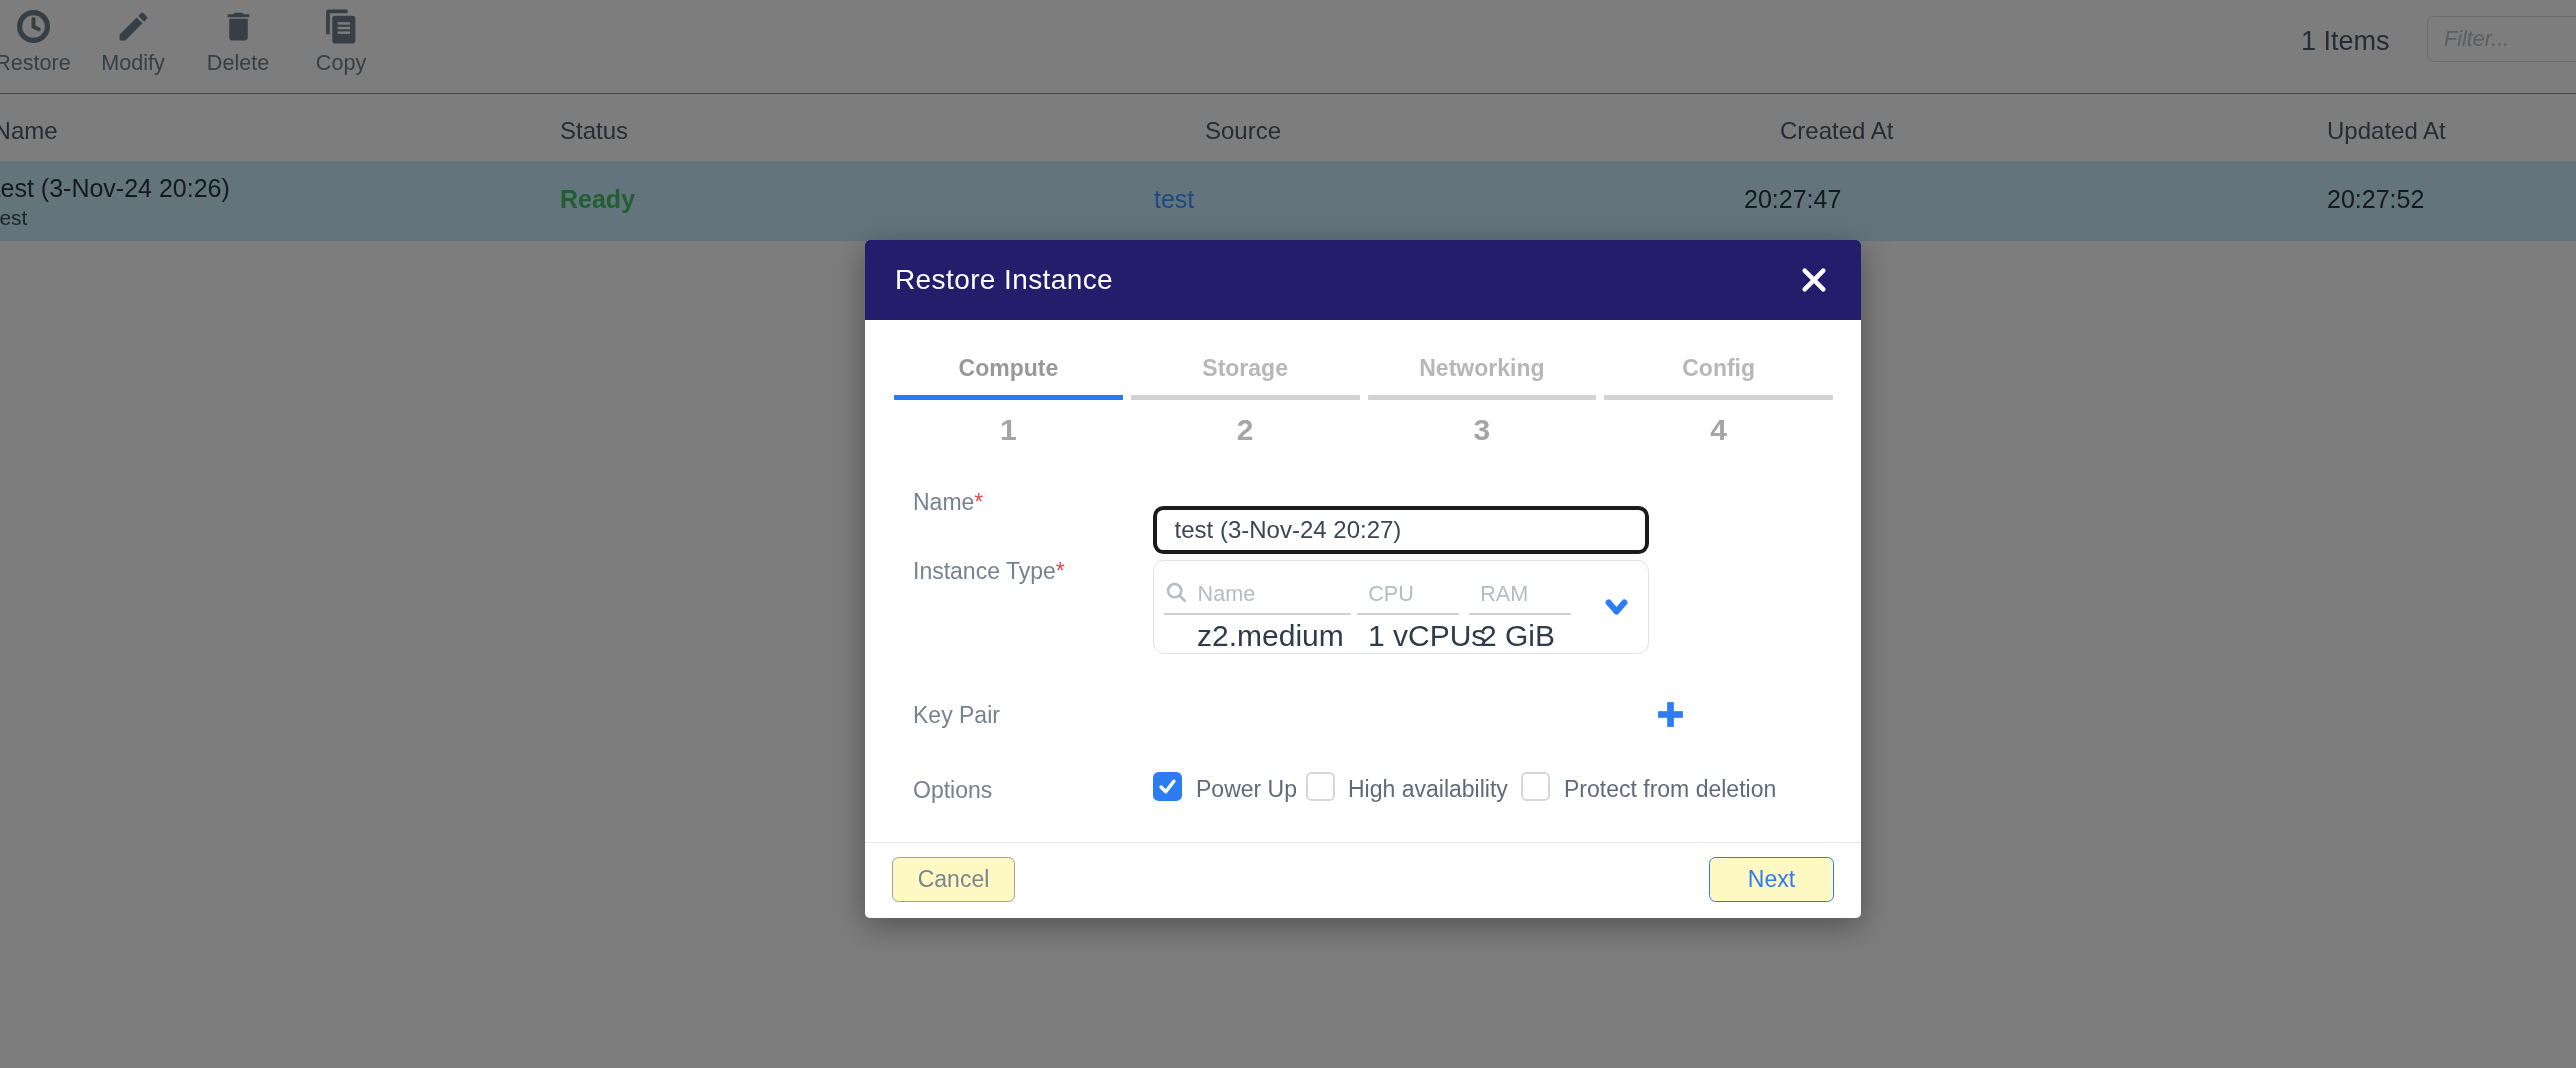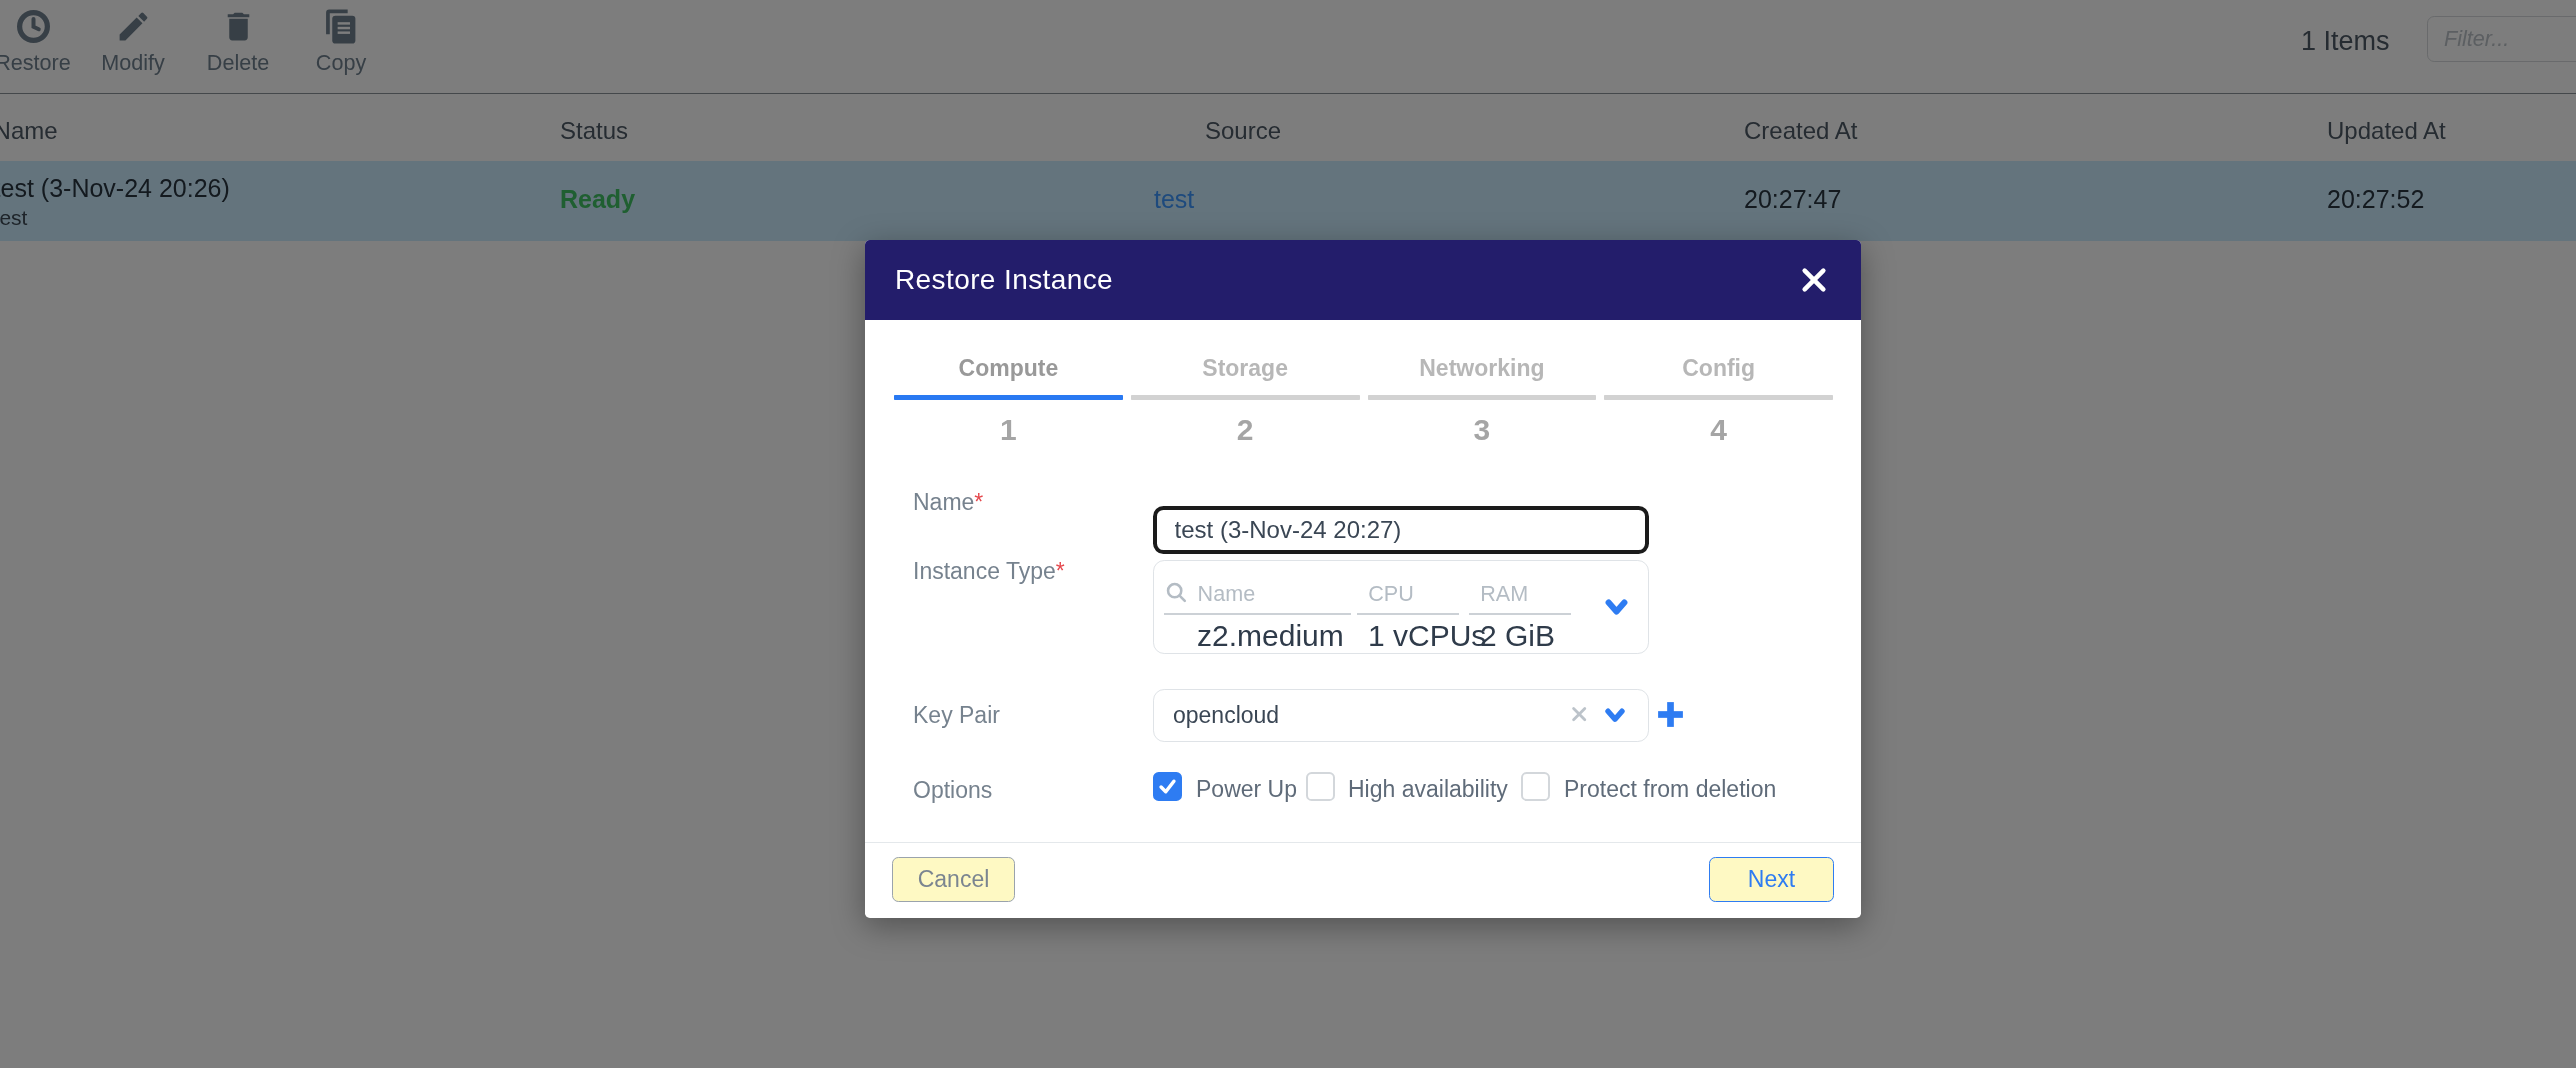--- a/index.html
+++ b/index.html
@@ -127,21 +127,21 @@
       <span class="tlabel">Copy</span>
     </div>
     <span class="items-count">1 Items</span>
     <input class="filter-input" placeholder="Filter..." style="">
   </div>
 
   <div class="thead">
     <span class="th" style="left:-6.4px;">Name</span>
     <span class="th" style="left:560px;">Status</span>
     <span class="th" style="left:1205px;">Source</span>
-    <span class="th" style="left:1744px;">Created At</span>
+    <span class="th" style="left:1780px;">Created At</span>
     <span class="th" style="left:2327px;">Updated At</span>
   </div>
 
   <div class="trow">
     <span class="td name1" style="left:-6.4px;">test (3-Nov-24 20:26)</span>
     <span class="td name2" style="left:-6.4px;">test</span>
     <span class="td status-ready" style="left:560px; top:24px;">Ready</span>
     <span class="td src-link" style="left:1154px; top:24px;">test</span>
     <span class="td" style="left:1744px; top:24px;">20:27:47</span>
     <span class="td" style="left:2327px; top:24px;">20:27:52</span>
@@ -210,36 +210,20 @@
       <span class="it-val" style="left:214px;">1 vCPUs</span>
       <span class="it-val" style="left:326px;">2 GiB</span>
       <span class="it-chev">
         <svg width="27" height="24" viewBox="0 0 24 20">
             <polyline points="5,6 12,14 19,6" fill="none" stroke="#2e7cf2" stroke-width="5.4" stroke-linecap="round" stroke-linejoin="round"></polyline>
           </svg>
       </span>
     </div>
 
     <span class="flabel" style="left:48px; top:462px;">Key Pair</span>
-    <div class="kp-box">
-      <span class="kp-val">opencloud</span>
-      <span class="kp-clear">
-        <svg width="22.4" height="22.4" viewBox="0 0 24 24">
-            <g stroke="#bcc3ca" stroke-width="3" stroke-linecap="round">
-              <line x1="6" y1="6" x2="18" y2="18"></line>
-              <line x1="18" y1="6" x2="6" y2="18"></line>
-            </g>
-          </svg>
-      </span>
-      <span class="kp-chev">
-        <svg width="24" height="22.4" viewBox="0 0 24 20">
-            <polyline points="5,6 12,14 19,6" fill="none" stroke="#2e7cf2" stroke-width="5.4" stroke-linecap="round" stroke-linejoin="round"></polyline>
-          </svg>
-      </span>
-    </div>
     <span class="kp-add">
       <svg width="35" height="35" viewBox="0 0 24 24">
           <g stroke="#2e7cf2" stroke-width="4.6">
             <line x1="12" y1="3.5" x2="12" y2="20.5"></line>
             <line x1="3.5" y1="12" x2="20.5" y2="12"></line>
           </g>
         </svg>
     </span>
 
     <span class="flabel" style="left:48px; top:537px;">Options</span>

